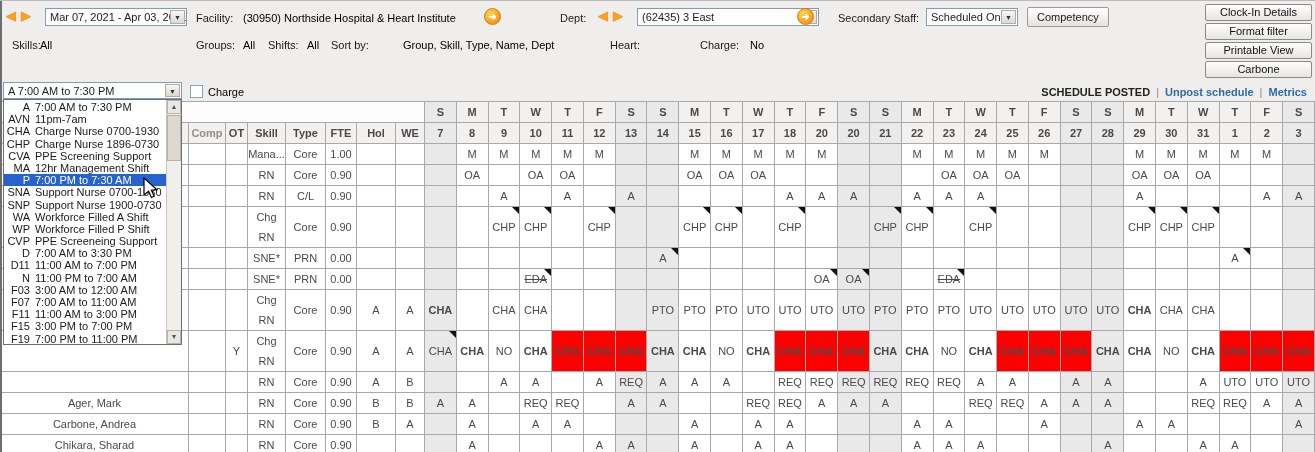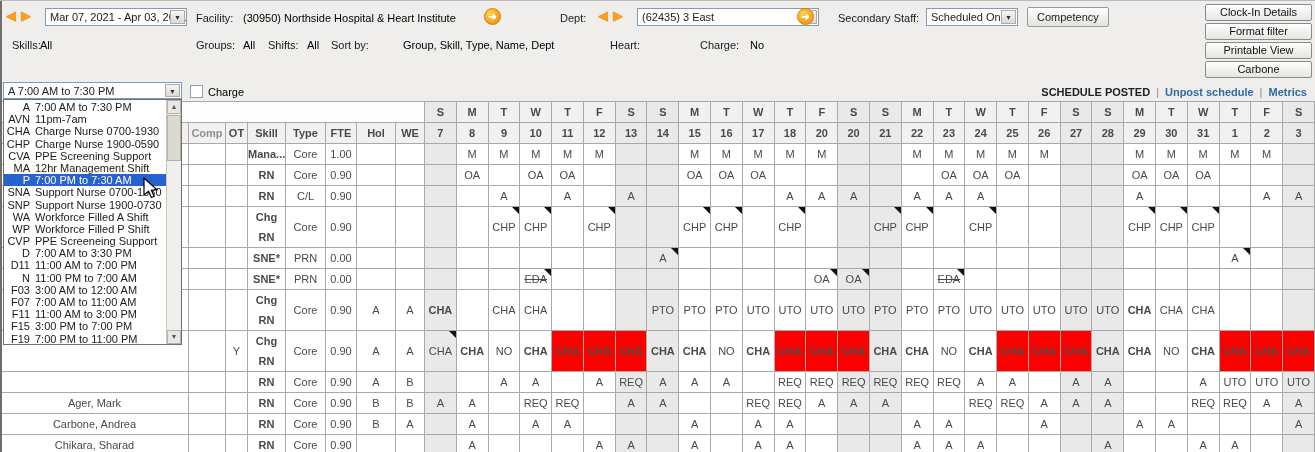--- a/index.html
+++ b/index.html
@@ -33,21 +33,21 @@
   
   table.grid{position:absolute;left:0;top:100px;width:1315px;border-collapse:collapse;table-layout:fixed;background:#fff;font-size:11px}
   table.grid td{border:1px solid #a9a9a9;height:21px;line-height:20px;text-align:center;color:#4a4a4a;overflow:hidden;position:relative;padding:0}
   td.hdr-space{background:#fdfdfd;border:1px solid #fdfdfd;border-bottom:1px solid #a9a9a9}
   td.lhdr{background:#f2f1ef;font-weight:bold;color:#000}
   td.lhdr.gray{color:#8f8f8f;font-weight:bold}
   td.namehdr{background:#f2f1ef;text-align:right;font-weight:bold;padding-right:3px}
   td.dow{background:#f2f1ef;font-weight:bold;color:#1f1f1f}
   td.date{background:#f2f1ef;font-weight:bold;color:#33689c}
   td.nm{text-align:left;padding-left:62px;color:#3b3bad}
-  td.skill{text-align:left;padding-left:3px;font-weight:bold;color:#000}
+  td.skill{text-align:left;padding-left:3px;font-weight:normal;color:#000}
   td.ltxt{text-align:left;padding-left:3px;color:#333}
   td.wkend{background:#e9e9e9}
   td.red{background:#fe0000;color:#8b0000;font-weight:bold}
   td.cb{font-weight:bold;color:#000}
   td.strike{color:#d90000;text-decoration:line-through}
   td.tri:after{content:"";position:absolute;top:0;right:0;border-top:7px solid #111;border-left:7px solid transparent}
   td.wsep{border-left:3px solid #7c7c7c}
   td.tL{border-left:2px solid #000}
   td.tR{border-right:2px solid #000}
   td.tT{border-top:2px solid #000}
@@ -652,21 +652,21 @@
           <td class="wkend"></td>
         </tr>
       </tbody>
   </table>
 
   <div class="ddlist">
     <div style="position:absolute;left:0;top:1px;right:15px">
         <div class="opt"><span class="code">A</span><span class="olbl">7:00 AM to 7:30 PM</span></div>
         <div class="opt"><span class="code">AVN</span><span class="olbl">11pm-7am</span></div>
         <div class="opt"><span class="code">CHA</span><span class="olbl">Charge Nurse 0700-1930</span></div>
-        <div class="opt"><span class="code">CHP</span><span class="olbl">Charge Nurse 1900-0590</span></div>
+        <div class="opt"><span class="code">CHP</span><span class="olbl">Charge Nurse 1896-0730</span></div>
         <div class="opt"><span class="code">CVA</span><span class="olbl">PPE Screening Support</span></div>
         <div class="opt"><span class="code">MA</span><span class="olbl">12hr Management Shift</span></div>
         <div class="opt hl"><span class="code">P</span><span class="olbl">7:00 PM to 7:30 AM</span></div>
         <div class="opt"><span class="code">SNA</span><span class="olbl">Support Nurse 0700-1930</span></div>
         <div class="opt"><span class="code">SNP</span><span class="olbl">Support Nurse 1900-0730</span></div>
         <div class="opt"><span class="code">WA</span><span class="olbl">Workforce Filled A Shift</span></div>
         <div class="opt"><span class="code">WP</span><span class="olbl">Workforce Filled P Shift</span></div>
         <div class="opt"><span class="code">CVP</span><span class="olbl">PPE Screeneing Support</span></div>
         <div class="opt"><span class="code">D</span><span class="olbl">7:00 AM to 3:30 PM</span></div>
         <div class="opt"><span class="code">D11</span><span class="olbl">11:00 AM to 7:00 PM</span></div>

